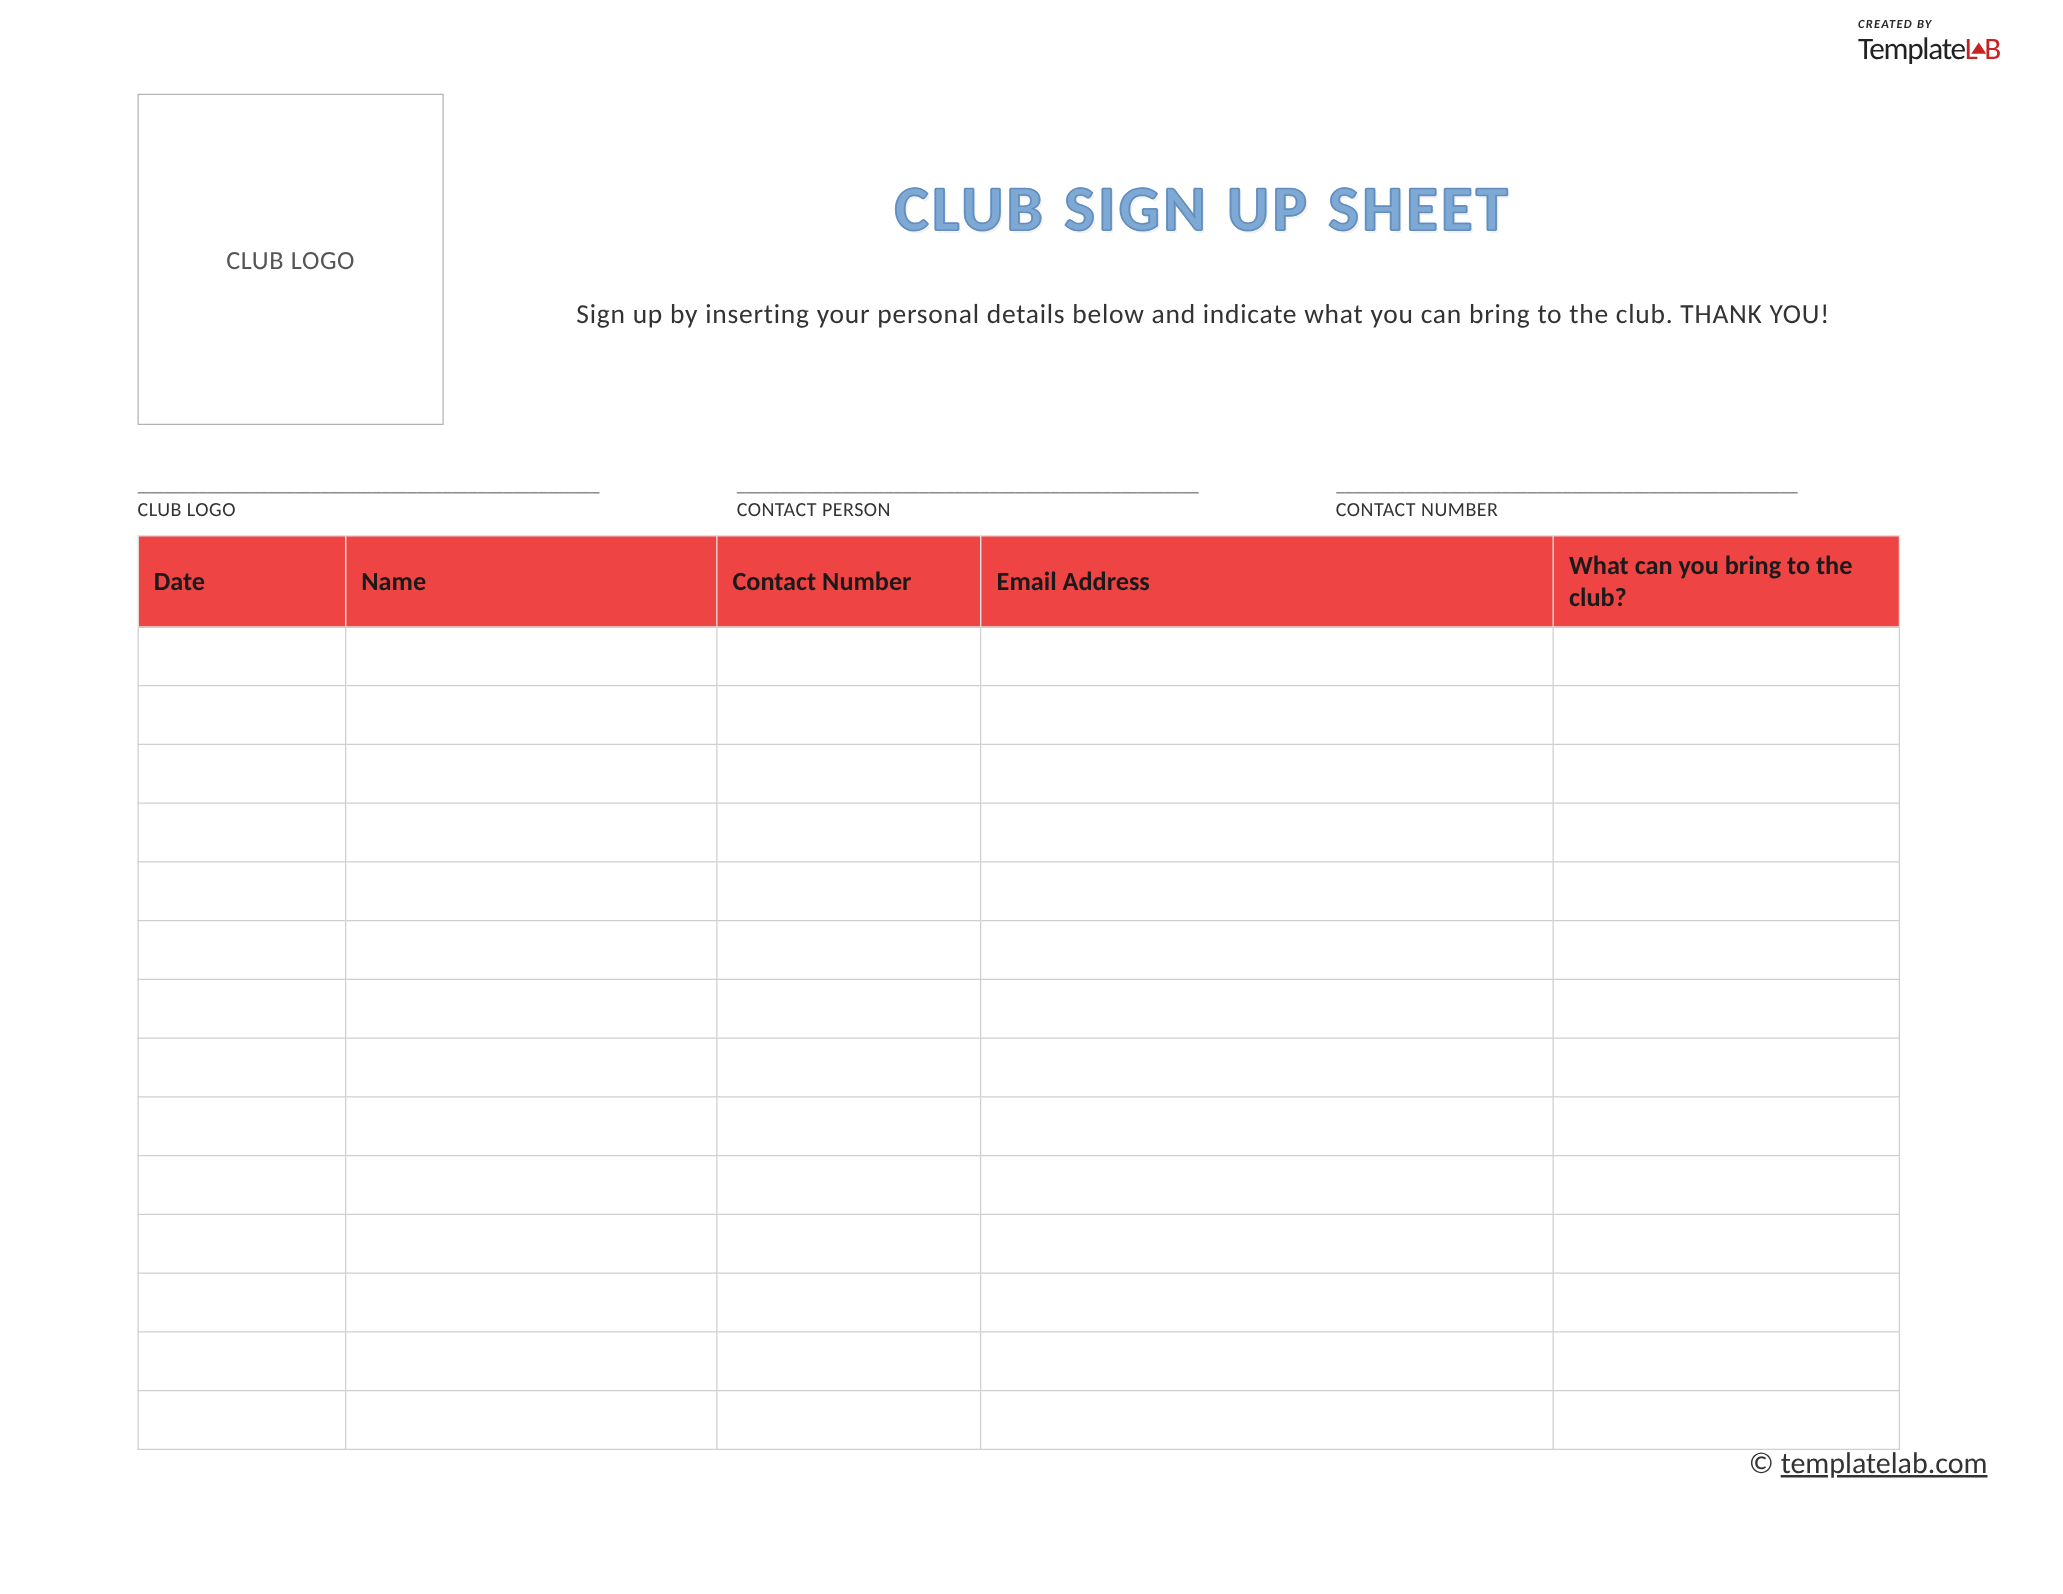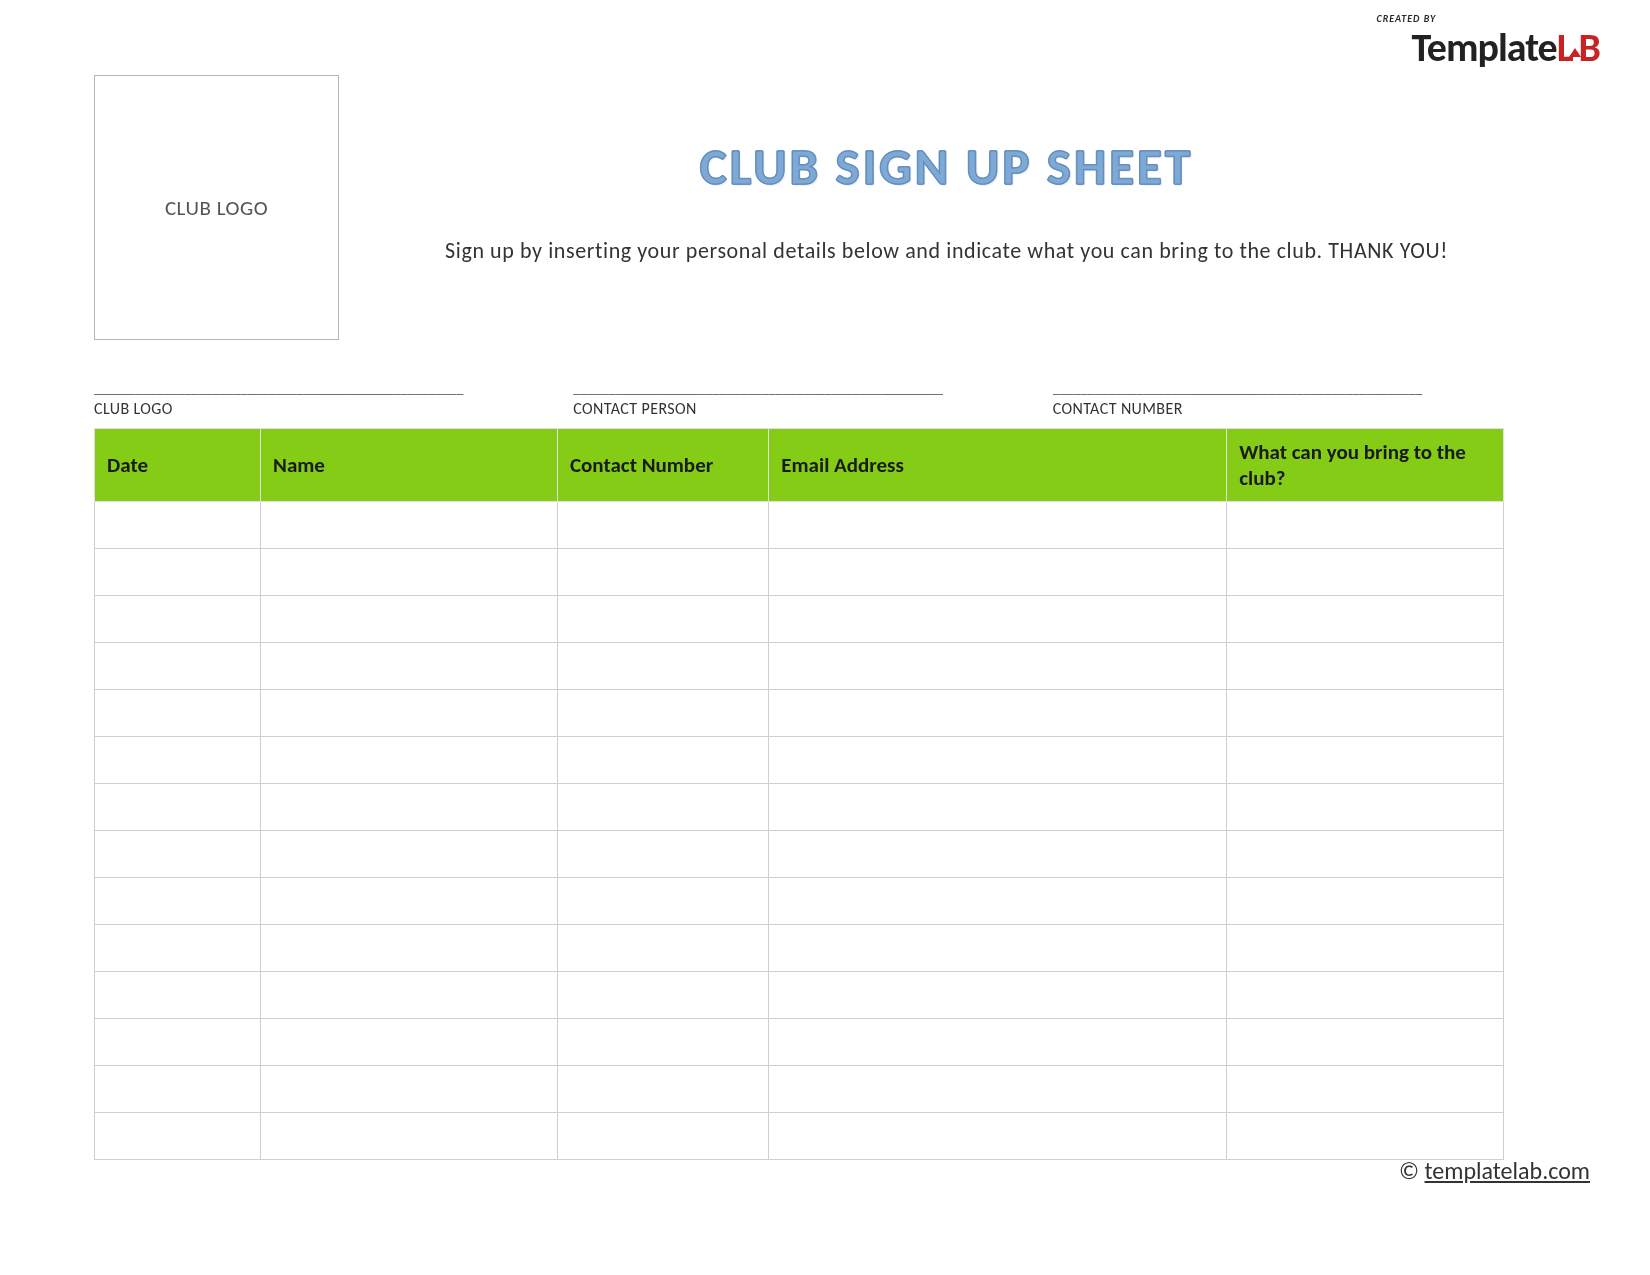--- a/index.html
+++ b/index.html
@@ -19,42 +19,41 @@
   }
   .brand-created {
     font-size: 10px;
     letter-spacing: 1px;
     color: #2a2a2a;
     font-weight: bold;
     margin-bottom: -2px;
     font-style: italic;
   }
   .brand-name {
-    font-size: 40px;
-    font-weight: 700;
+    font-size: 25px;
+    font-weight: 400;
     color: #222;
     letter-spacing: -1px;
-    margin-left: 35px;
   }
   .brand-name .lab {
     color: #c82323;
   }
   .brand-name .tri {
     display: inline-block;
     width: 0; height: 0;
     border-left: 6px solid transparent;
     border-right: 6px solid transparent;
     border-bottom: 9px solid #c82323;
     vertical-align: 4px;
     margin-left: -4px;
     margin-right: -2px;
   }
   .page {
     position: absolute;
-    left: 94px;
+    left: 110px;
     top: 75px;
     width: 1410px;
   }
   .header-row {
     display: flex;
     align-items: flex-start;
     gap: 50px;
   }
   .logo-box {
     width: 245px;
@@ -110,21 +109,21 @@
     color: #333;
     letter-spacing: 0.4px;
   }
   table.signup {
     width: 100%;
     border-collapse: collapse;
     margin-top: 10px;
     table-layout: fixed;
   }
   table.signup th {
-    background: #84cc16;
+    background: #ef4444;
     color: #1a1a1a;
     text-align: left;
     padding: 10px 12px;
     font-size: 21px;
     font-weight: 700;
     border: 1px solid #e0e0e0;
     vertical-align: middle;
   }
   table.signup td {
     border: 1px solid #cfcfcf;

